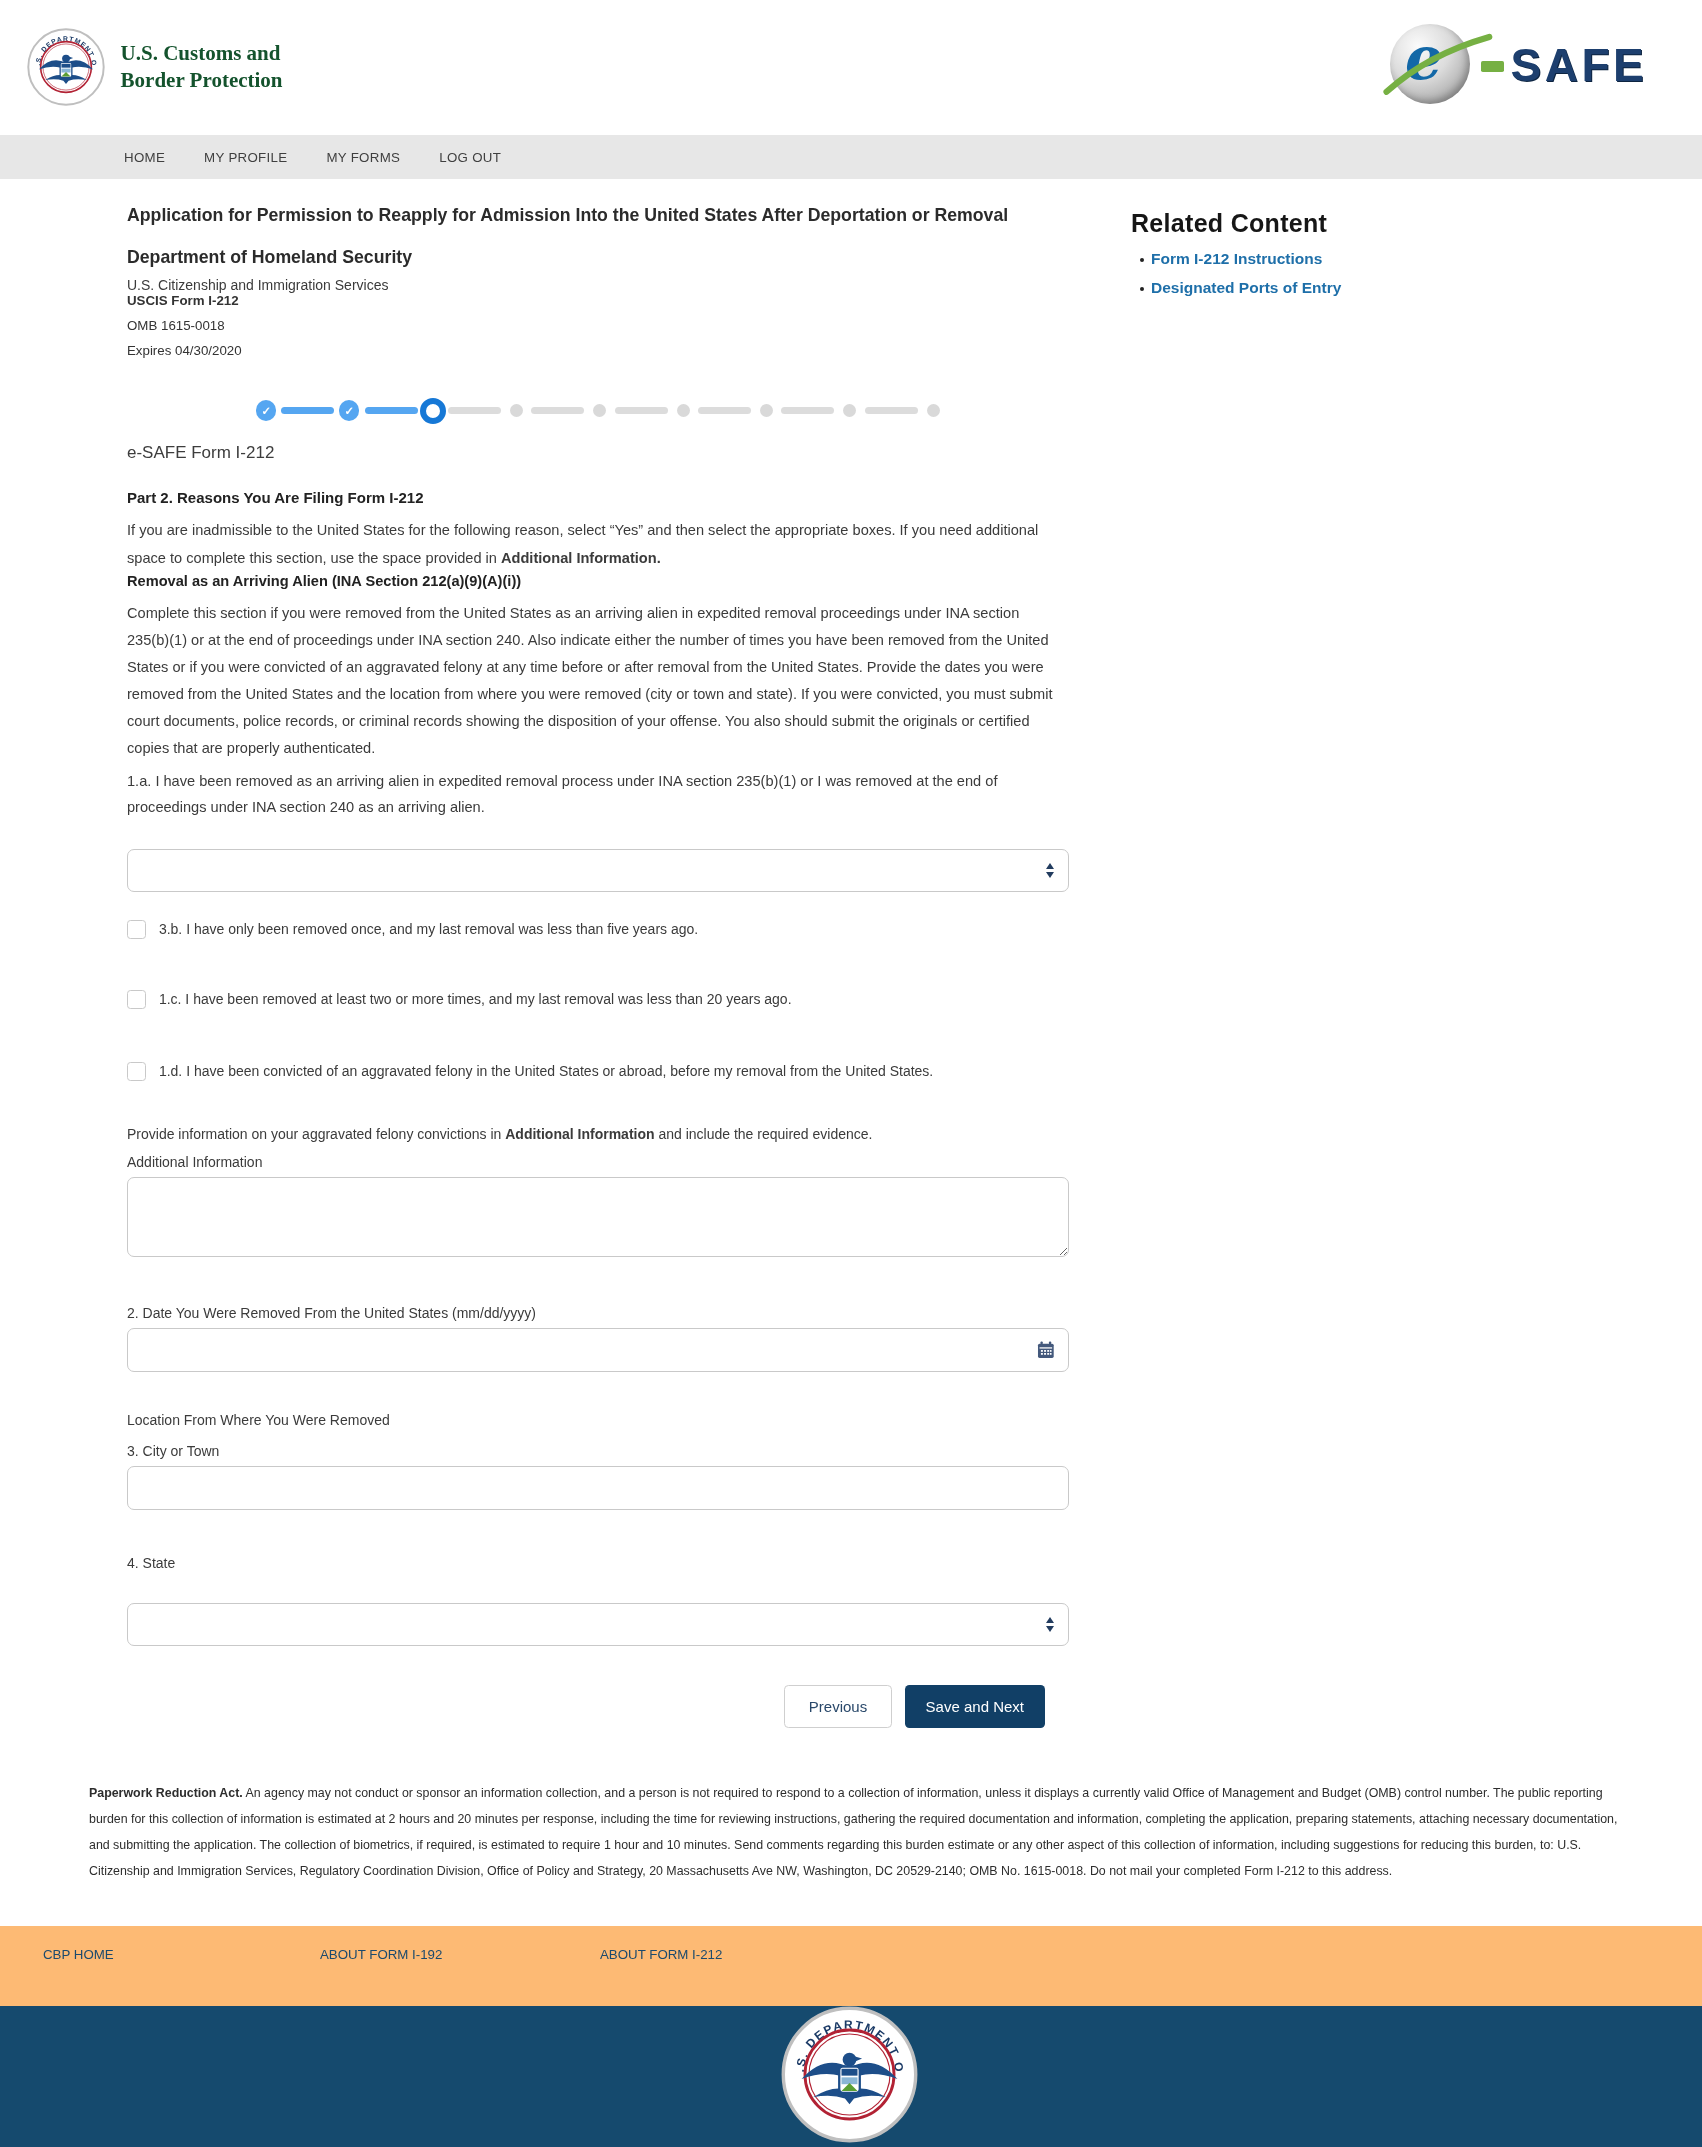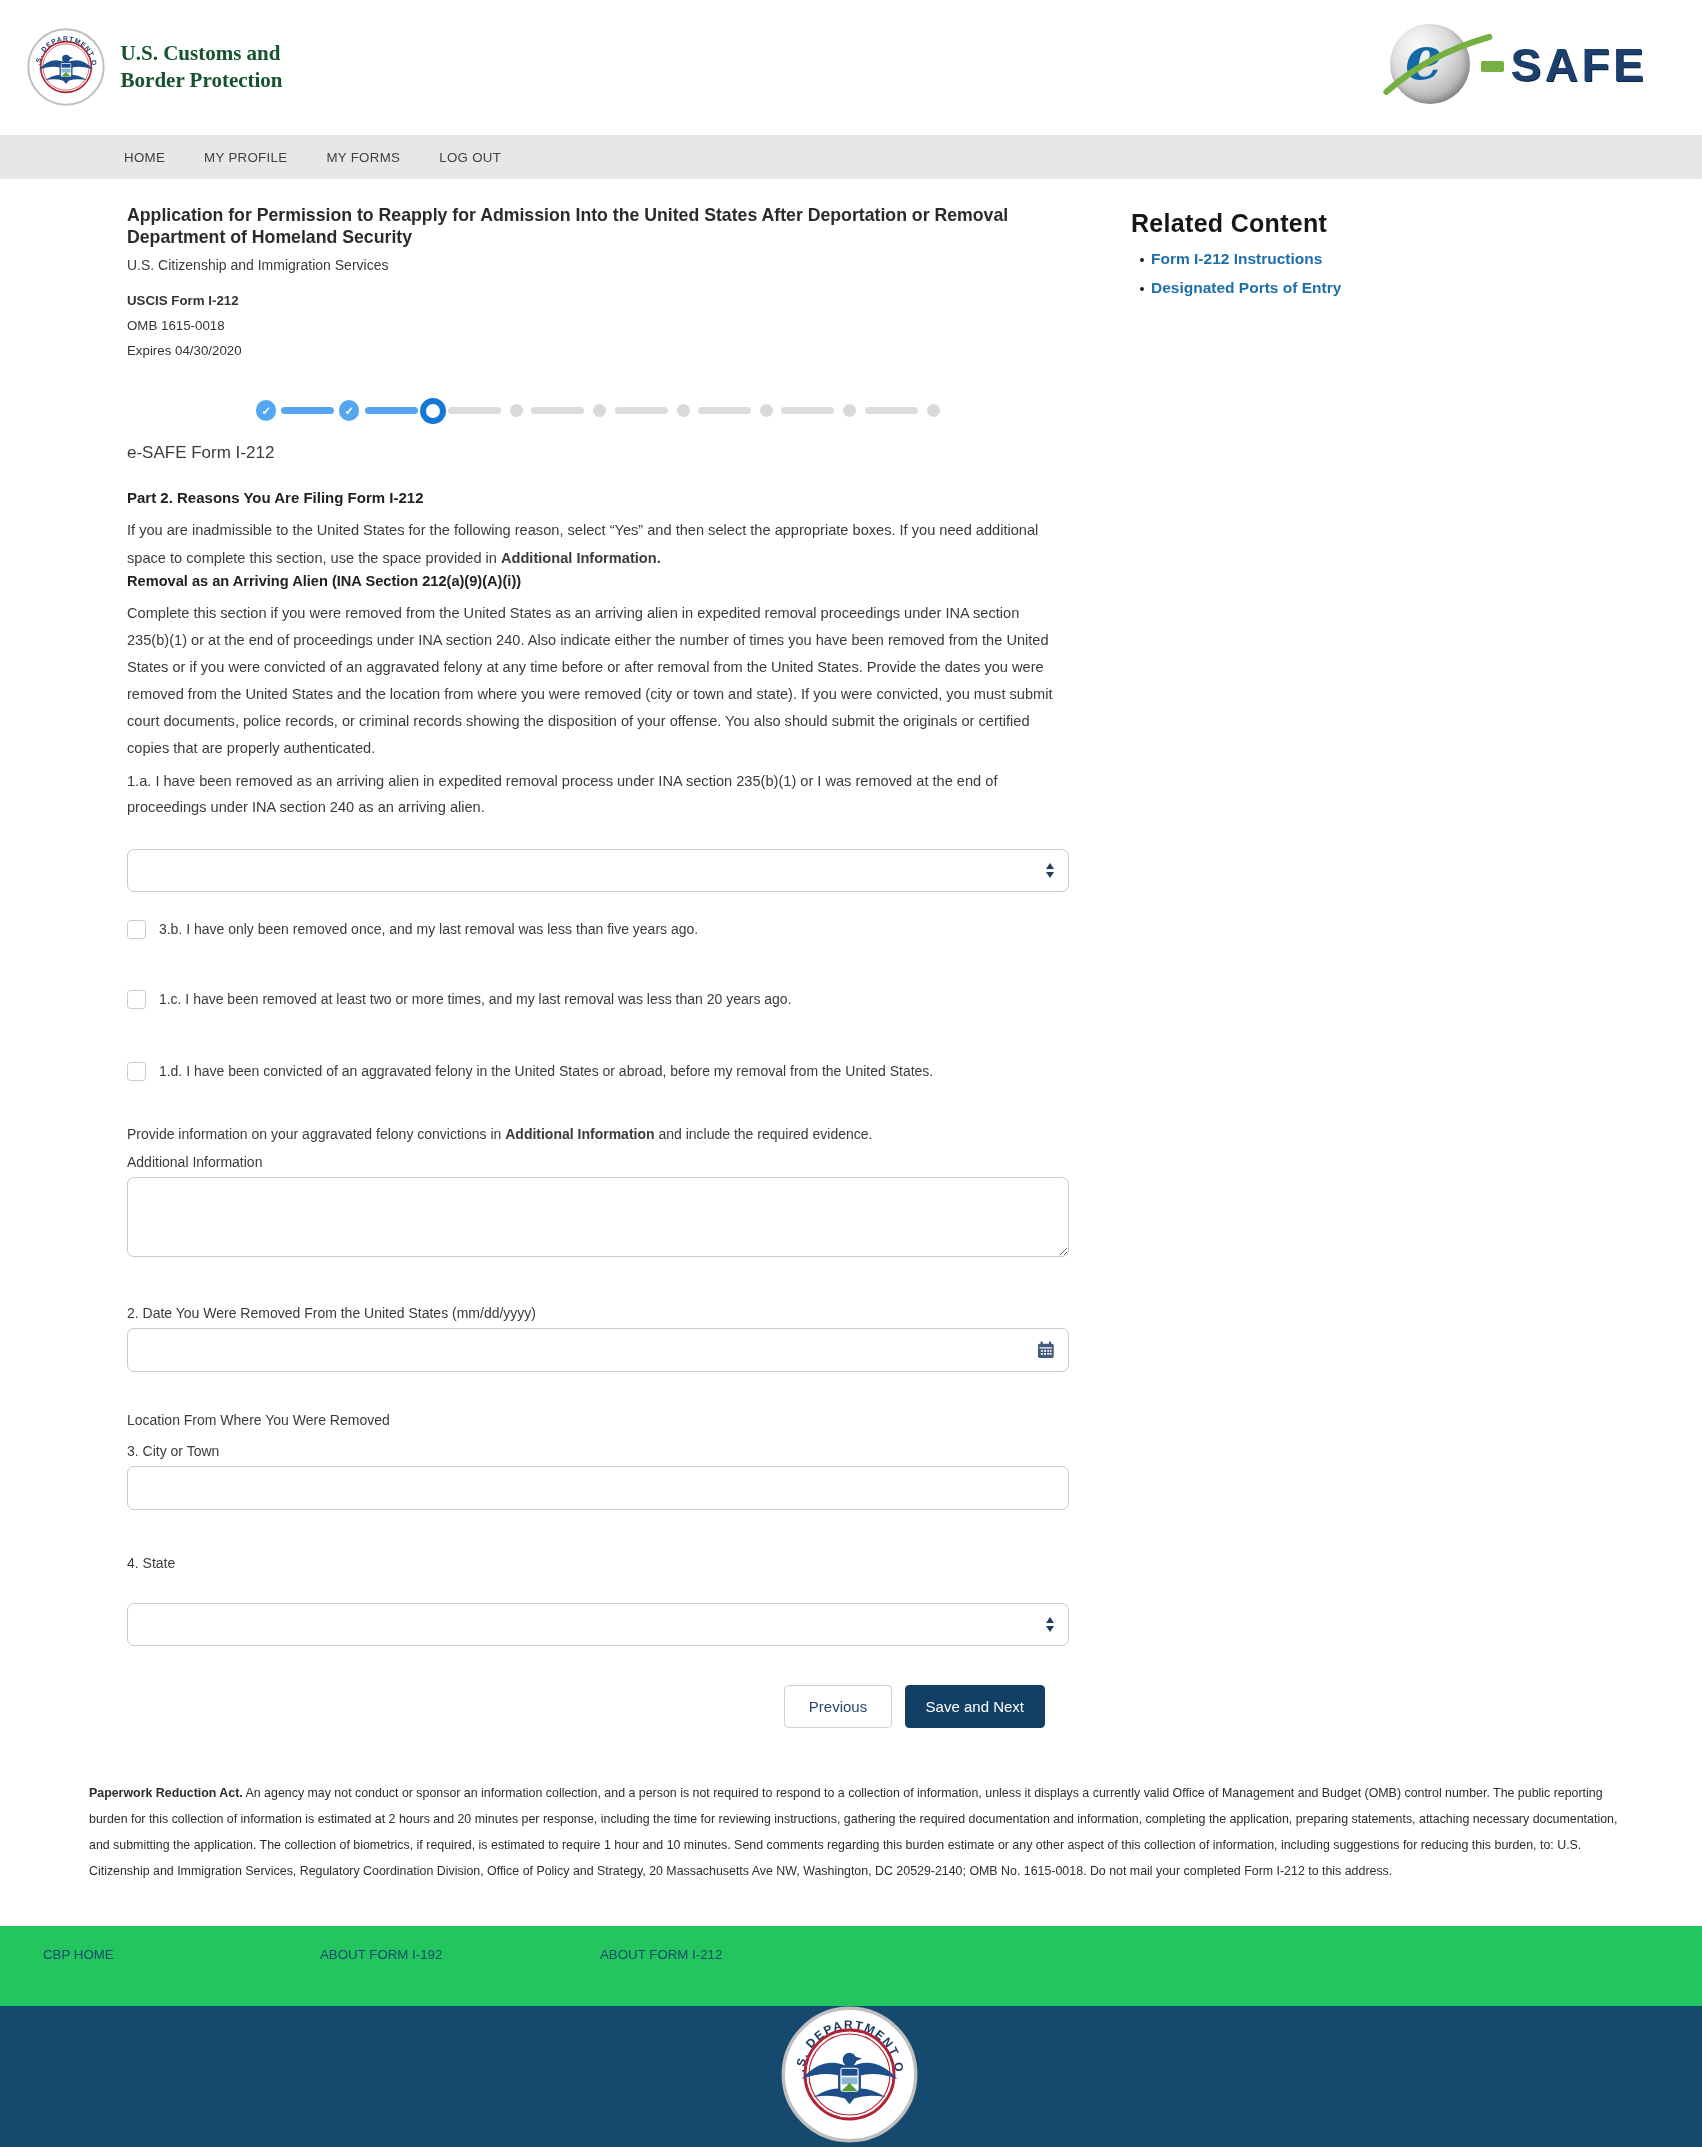--- a/index.html
+++ b/index.html
@@ -28,21 +28,21 @@
     text-shadow:0.9px 0.9px 0 #0d2440; }
 
   
   .navbar { position:absolute; top:135px; left:0; width:1702px; height:44px; background:#e7e7e7;
     display:flex; align-items:center; padding-left:124px; gap:39px; }
   .nav-link { font-size:13.3px; color:#3f3f3f; letter-spacing:0.3px; cursor:pointer; }
 
   
   .form-title { position:absolute; left:127px; top:205px; width:942px; text-align:left; color:#2b2b2b; }
   .form-title .t1, .form-title .t2 { font-size:17.7px; font-weight:bold; }
-  .form-title .t2 { margin-top:1px; }
+  .form-title .t2 { margin-top:21px; }
   .form-title .t3 { font-size:14px; margin-top:8.9px; color:#3b3b3b; font-weight:normal; }
   .uscis-block { position:absolute; left:127px; top:288px; width:959px; text-align:left;
     font-size:13.3px; line-height:25px; color:#333; }
   .uscis-block .b { font-weight:bold; }
 
   
   .related { position:absolute; left:1119px; top:197px; width:417px; }
   .related h2 { margin:12px; font-size:25px; font-weight:bold; color:#161616; letter-spacing:0.3px; }
   .related ul { list-style:none; margin:11.5px 0 0 32px; padding:0; }
   .related li { position:relative; margin-bottom:10.6px; }
@@ -103,21 +103,21 @@
   .btn { height:43px; border-radius:4.4px; font-size:15px; font-family:inherit; cursor:pointer;
     display:flex; align-items:center; justify-content:center; }
   .btn-prev { background:#fff; border:0.9px solid #cfcfcf; color:#29486a; padding:0 24px; }
   .btn-save { background:#113f66; border:none; color:#fff; padding:0 21px; }
 
   .pra { position:absolute; left:89px; top:1780px; width:1550px; font-size:12.4px;
     line-height:26px; color:#2d2d2d; }
   .pra .b { font-weight:bold; }
 
   
-  .footer-links { position:absolute; left:0; top:1926px; width:1702px; height:80px; background:#22c55e; }
+  .footer-links { position:absolute; left:0; top:1926px; width:1702px; height:80px; background:#fdba74; }
   .footer-link { position:absolute; top:21px; font-size:13.3px; color:#1b4a6d; cursor:pointer; }
   .footer-navy { position:absolute; left:0; top:2006px; width:1702px; height:142px; background:#154a6e; }
   .footer-seal { position:absolute; left:781px; top:2006px; width:137px; height:137px; }
 </style>
 </head>
 <body>
 
 <svg width="0" height="0" style="position:absolute">
   <defs>
     <g id="dhs-seal-art">

